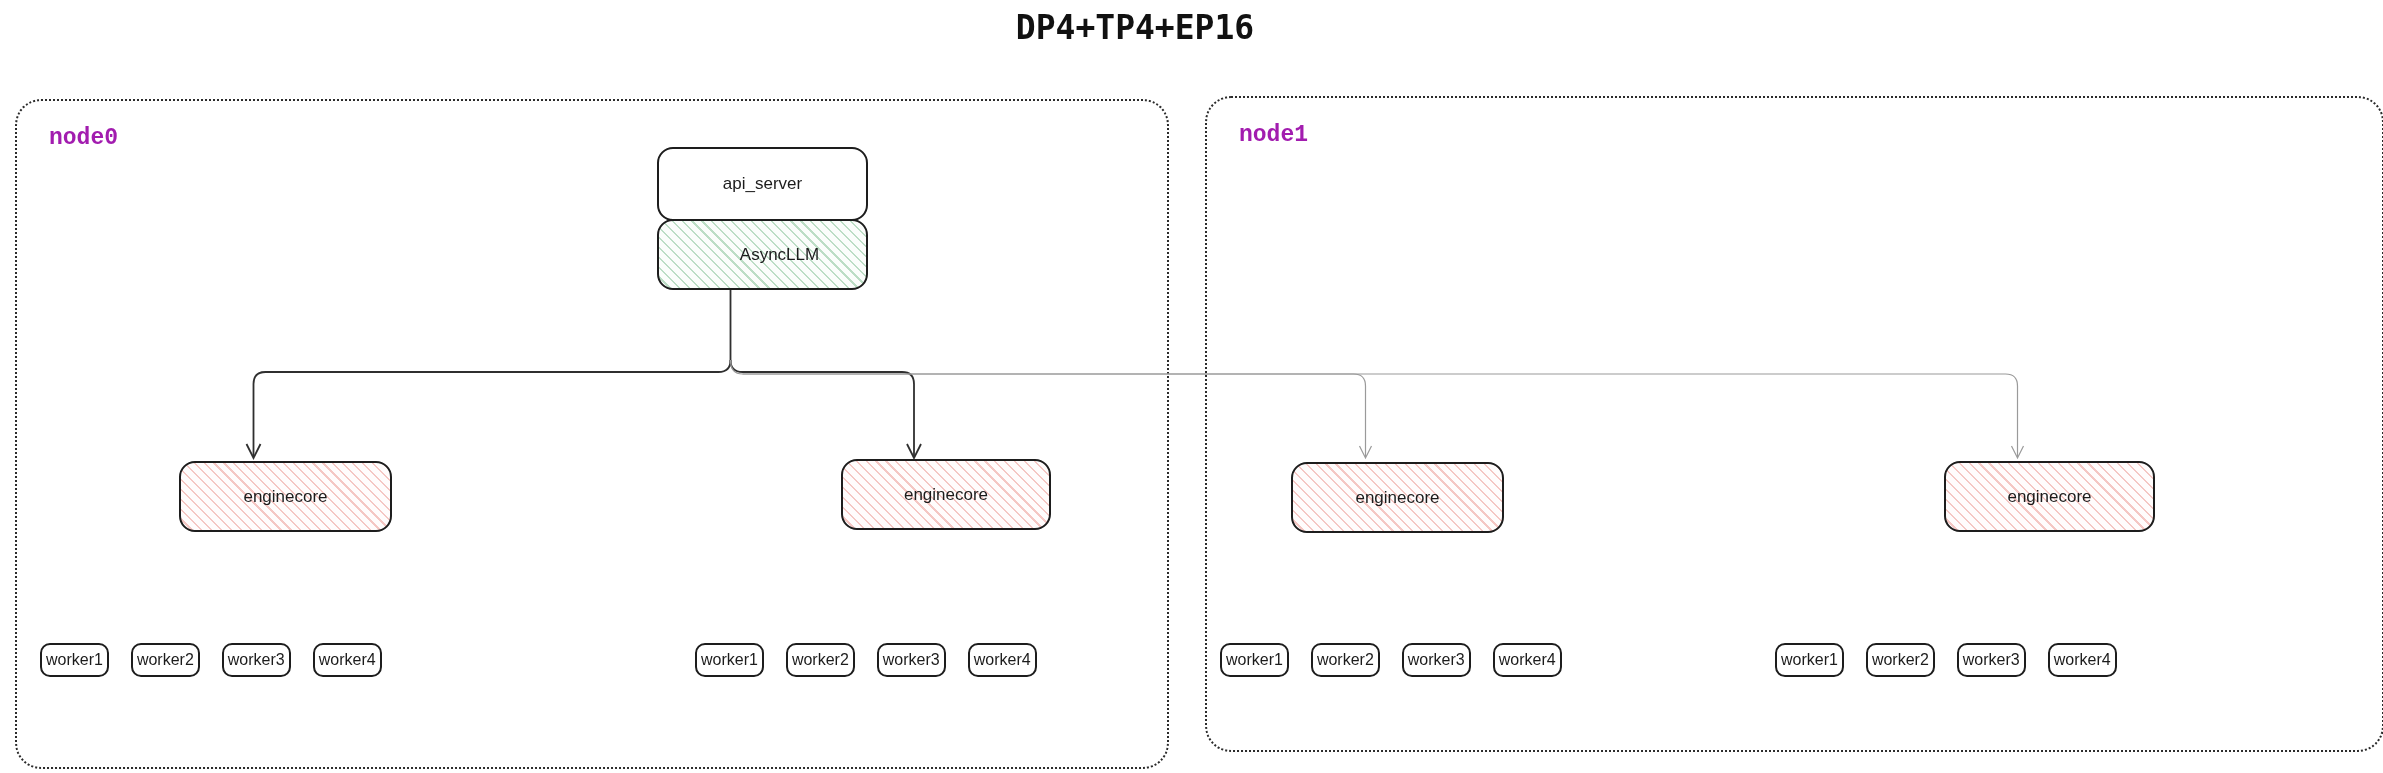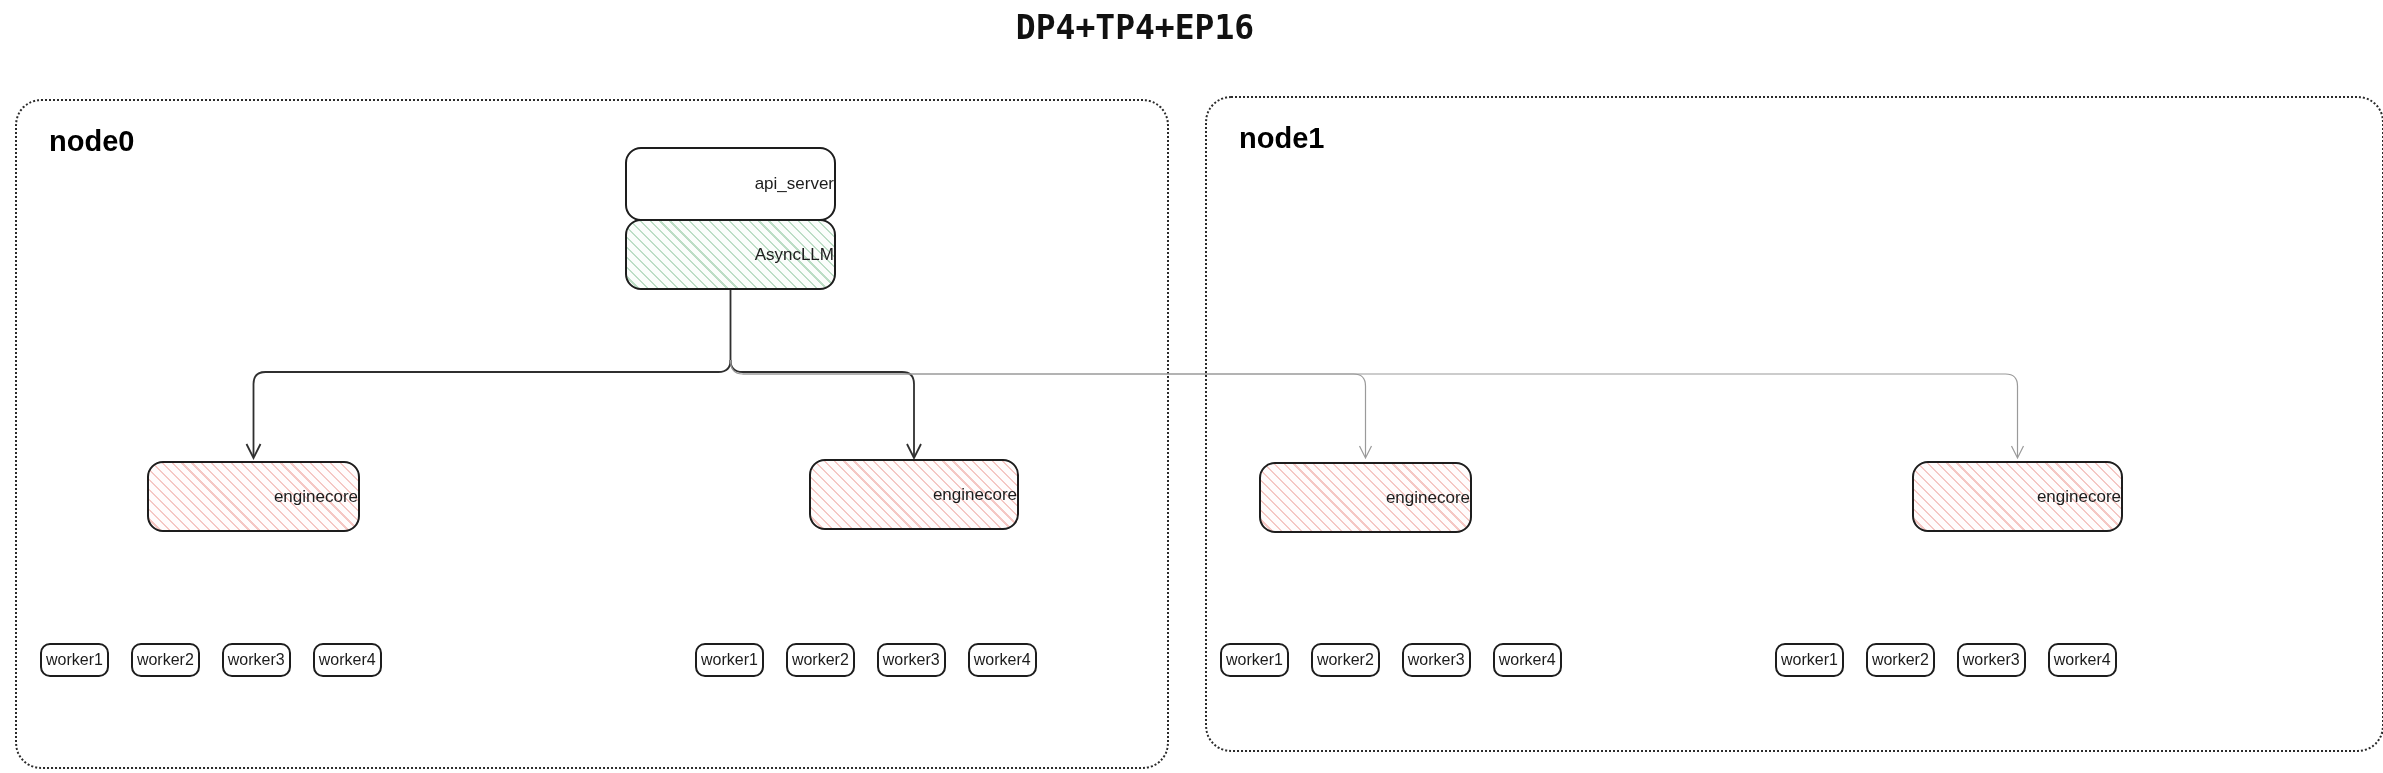--- a/index.html
+++ b/index.html
@@ -29,44 +29,45 @@
     border-radius: 26px;
     z-index: 0;
     background: transparent;
   }
   .node0 { left: 15px;   top: 99px; width: 1150px; height: 666px; }
   .node1 { left: 1205px; top: 96px; width: 1175px; height: 652px; }
   .node-label {
     position: absolute;
     top: 24px;
     left: 32px;
-    font-family: Liberation Sans, sans-serif;
-    font-size: 29px;
+    font-family: Liberation Mono, monospace;
+    font-size: 23px;
     font-weight: 700;
-    color: #000000;
+    color: #a21caf;
   }
   .connectors {
     position: absolute;
     left: 0; top: 0;
     width: 2383px;
     height: 773px;
     z-index: 1;
     pointer-events: none;
   }
   .box {
     position: absolute;
     display: flex;
     align-items: center;
-    justify-content: flex-end;
+    justify-content: center;
     border: 2px solid var(--border, #1d1d1d);
     background: #ffffff;
     font-size: 17px;
     color: #1c1c1c;
     z-index: 2;
     box-sizing: border-box;
+    margin-left: 32px;
   }
   .api-server {
     left: 625px; top: 147px; width: 211px; height: 74px;
     border-radius: 16px;
   }
   .async-llm {
     left: 625px; top: 219px; width: 211px; height: 71px;
     border-radius: 16px;
     background-color: var(--async-bg, #fbfdfb);
     background-image: repeating-linear-gradient(45deg,

